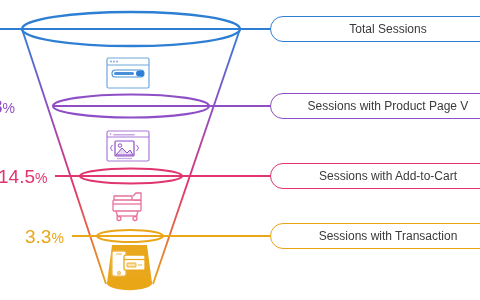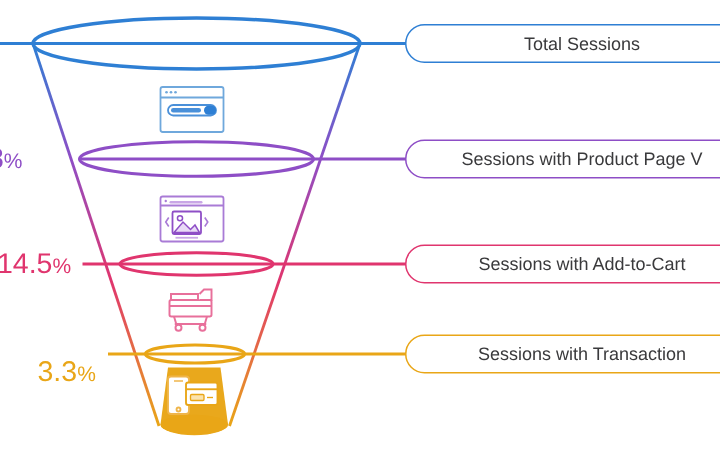--- a/index.html
+++ b/index.html
@@ -115,21 +115,21 @@
   </svg>
 
   <div class="pct" style="left:-8px;top:97px;color:#8E4EC6;">
     <span class="pct-num">8</span><span class="pct-sym">%</span>
   </div>
 
   <div class="pct" style="left:-2px;top:167px;color:#E0356E;">
     <span class="pct-num">14.5</span><span class="pct-sym">%</span>
   </div>
 
-  <div class="pct" style="left:25px;top:227px;color:#E9A617;margin-top:12px;">
+  <div class="pct" style="left:25px;top:227px;color:#E9A617;">
     <span class="pct-num">3.3</span><span class="pct-sym">%</span>
   </div>
 
   <div class="pill" style="left:270px;top:16px;width:236px;border-color:#2E7FD4;">
     <span class="pill-label">Total Sessions</span>
   </div>
 
   <div class="pill" style="left:270px;top:93px;width:236px;border-color:#8E4EC6;">
     <span class="pill-label">Sessions with Product Page V</span>
   </div>

